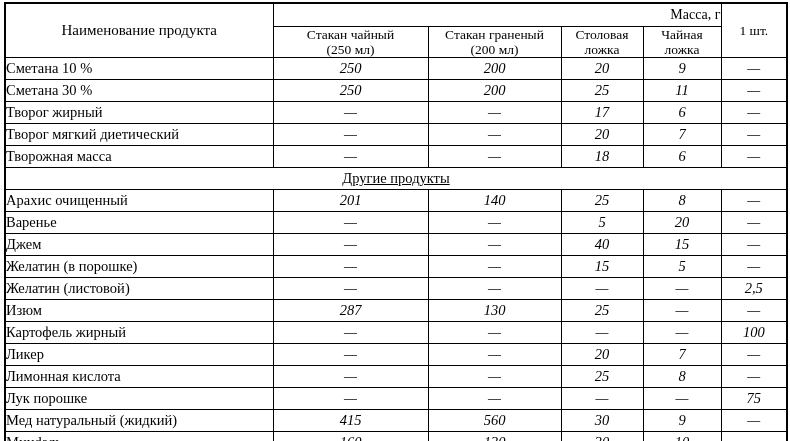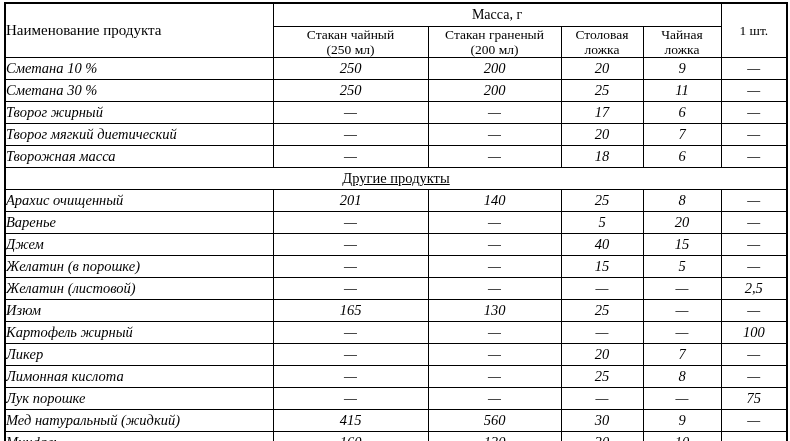--- a/index.html
+++ b/index.html
@@ -31,39 +31,39 @@
     padding: 0;
     font-weight: normal;
     vertical-align: middle;
   }
   
   table.mass-table {
     border: 2px solid #000000;
   }
   .hdr-top {
     height: 22px;
-    text-align: center;
+    text-align: right;
     font-size: 14px;
     font-weight: bold;
   }
   .hdr-name {
+    text-align: center;
     font-size: 15px;
     font-weight: bold;
     padding: 0 4px;
   }
   .hdr-sub {
     text-align: center;
     font-size: 13.5px;
     font-weight: bold;
     line-height: 1.12;
     padding: 2px 3px;
   }
   .hdr-sub .l2 { display: block; }
   .row-name {
-    font-style: italic;
     font-size: 14.5px;
     padding: 0 0 0 5px;
     height: 21px;
     white-space: nowrap;
     overflow: hidden;
   }
   .cell-num {
     text-align: center;
     font-style: italic;
     font-size: 14.5px;
@@ -202,21 +202,21 @@
       <tr>
         <td class="row-name">Желатин (листовой)</td>
         <td class="cell-num">—</td>
         <td class="cell-num">—</td>
         <td class="cell-num">—</td>
         <td class="cell-num">—</td>
         <td class="cell-num">2,5</td>
       </tr>
       <tr>
         <td class="row-name">Изюм</td>
-        <td class="cell-num">165</td>
+        <td class="cell-num">287</td>
         <td class="cell-num">130</td>
         <td class="cell-num">25</td>
         <td class="cell-num">—</td>
         <td class="cell-num">—</td>
       </tr>
       <tr>
         <td class="row-name">Картофель жирный</td>
         <td class="cell-num">—</td>
         <td class="cell-num">—</td>
         <td class="cell-num">—</td>

